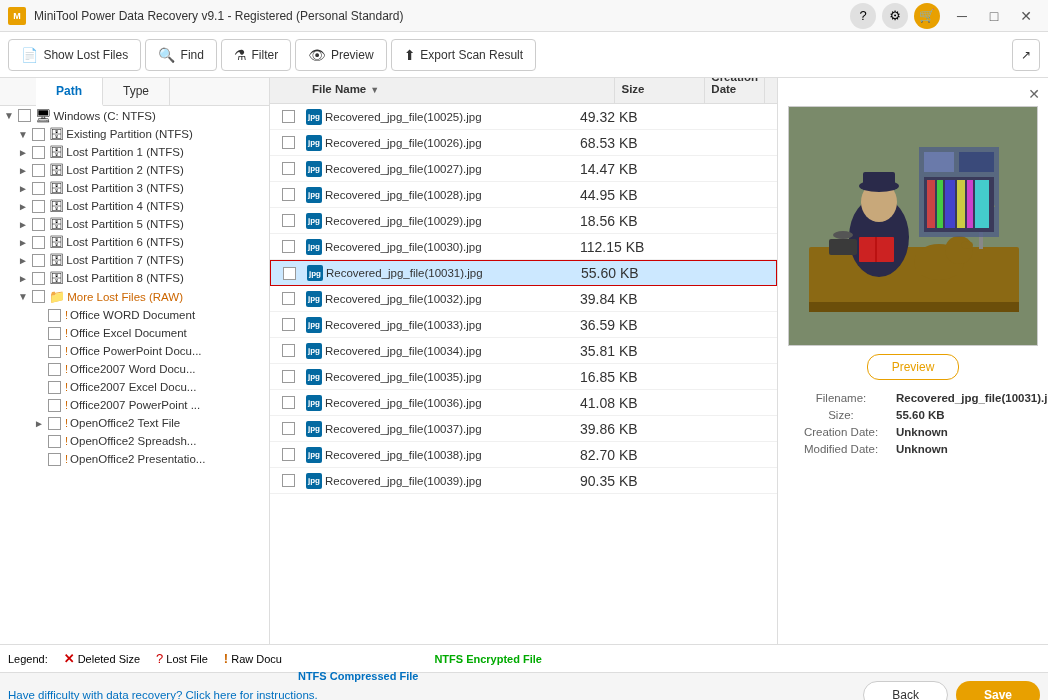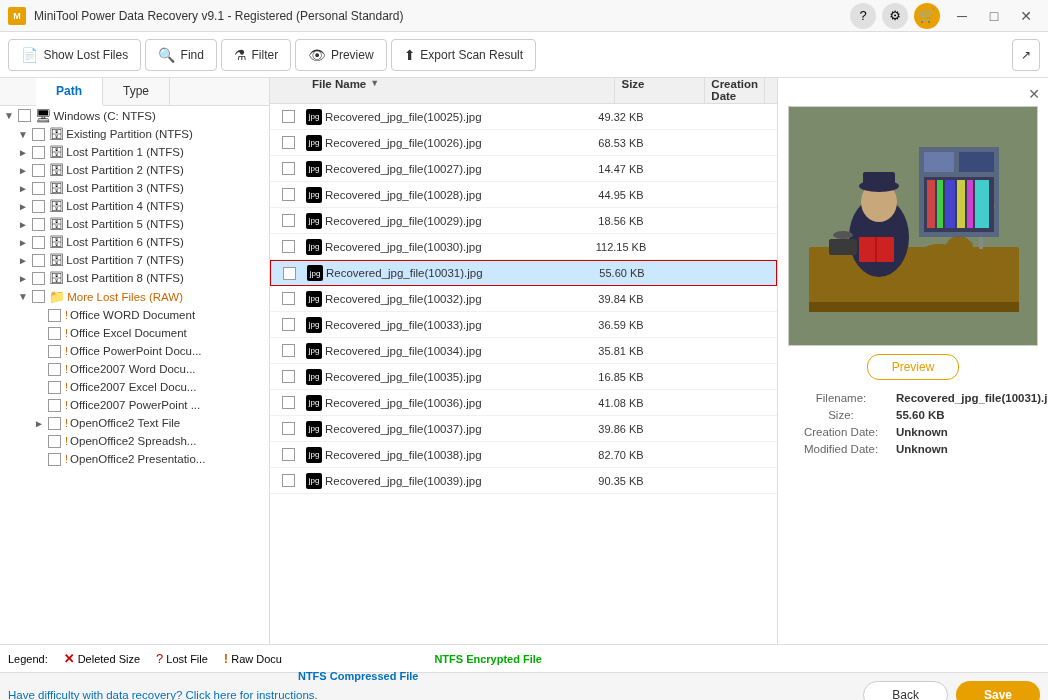--- a/index.html
+++ b/index.html
@@ -112,22 +112,22 @@
     }
     .file-list-header {
       display: flex;
       align-items: center;
       background: #f0f0f0;
       border-bottom: 1px solid #ddd;
       height: 26px;
     }
     .col-header {
       display: flex;
-      align-items: flex-start;
-      padding: 0 6px;
+      align-items: flex-end;
+      padding: 8px 6px;
       font-size: 11.5px;
       font-weight: bold;
       color: #333;
       border-right: 1px solid #ddd;
       height: 100%;
       cursor: pointer;
     }
     .col-header.name { width: 310px; }
     .col-header.size { width: 90px; }
     .col-header.date { flex: 1; }
@@ -136,23 +136,23 @@
     .file-row {
       display: flex;
       align-items: center;
       height: 26px;
       border-bottom: 1px solid #f0f0f0;
       cursor: pointer;
     }
     .file-row.selected { background: #cce8ff; border: 1px solid #cc0000; }
     .file-row .check-cell { width: 36px; display: flex; align-items: center; justify-content: center; flex-shrink: 0; }
     .file-row .name-cell { width: 274px; font-size: 11.5px; color: #333; display: flex; align-items: center; gap: 3px; overflow: hidden; }
-    .file-row .size-cell { width: 90px; font-size: 11px; color: #333; text-align: center; padding-right: 8px; }
+    .file-row .size-cell { width: 90px; font-size: 14px; color: #333; text-align: left; padding-right: 8px; }
     .file-row .date-cell { flex: 1; font-size: 11.5px; color: #333; padding-left: 6px; }
-    .file-icon-img { width: 16px; height: 16px; background: #000000; border-radius: 2px; display: inline-flex; align-items: center; justify-content: center; color: white; font-size: 8px; font-weight: normal; flex-shrink: 0; }
+    .file-icon-img { width: 16px; height: 16px; background: #0369a1; border-radius: 2px; display: inline-flex; align-items: center; justify-content: center; color: white; font-size: 8px; font-weight: bold; flex-shrink: 0; }
     
     
     .preview-panel {
       width: 270px;
       min-width: 270px;
       background: white;
       display: flex;
       flex-direction: column;
       padding: 8px;
       overflow: hidden;

